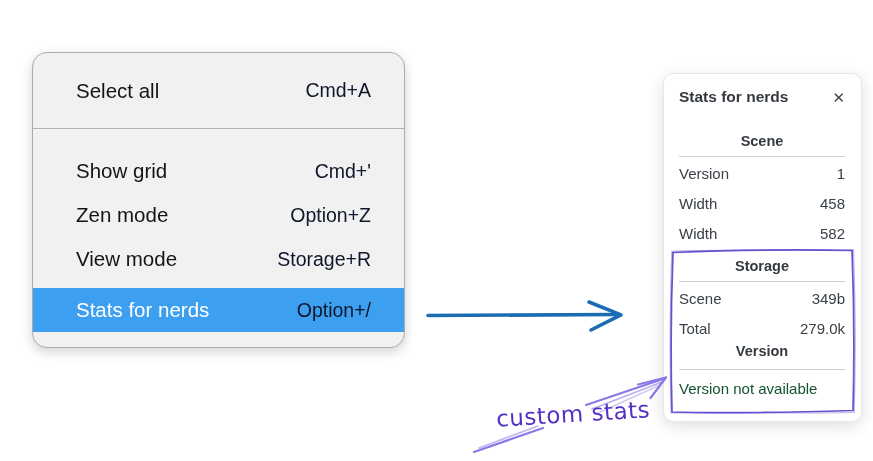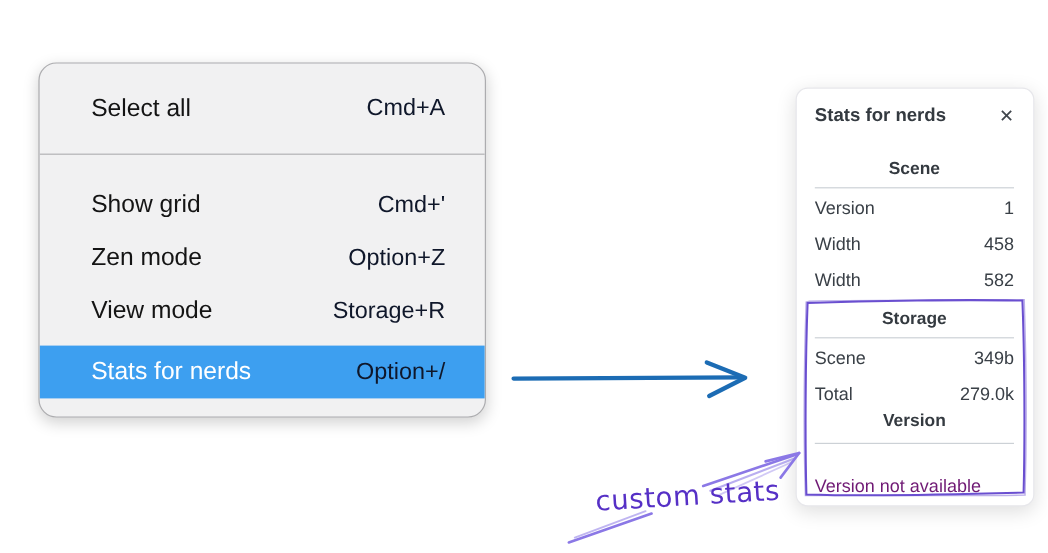--- a/index.html
+++ b/index.html
@@ -39,21 +39,21 @@
   .panel-title { font-weight:bold; font-size:15.5px; color:#343a40; }
   .close-btn { font-size:15px; color:#40464d; cursor:pointer; line-height:1; }
   .sec-heading { text-align:center; font-weight:bold; font-size:14.5px; color:#343a40; }
   .sh-scene { margin-top:26px; }
   .sh-storage { margin-top:10px; }
   .sh-version { margin-top:0; }
   .divider { height:1px; background:#ccd1d6; margin-top:7px; }
   .divider.dv-version { margin-top:10px; }
   .rows { margin-top:1px; }
   .kv { display:flex; justify-content:space-between; align-items:center; height:30px; font-size:15px; color:#3a4047; }
-  .note { margin-top:26px; font-size:15px; color:#701a75; line-height:20px; }
+  .note { margin-top:9px; font-size:15px; color:#14532d; line-height:20px; }
 
   
   .overlay { position:absolute; left:0; top:0; z-index:5; pointer-events:none; }
 
   
   .annotation-text {
     position:absolute; left:496px; top:401px; z-index:6;
     font-family:"DejaVu Sans", sans-serif;
     font-size:23px; color:#5630c6; letter-spacing:.5px;
     transform:rotate(-3.5deg); white-space:nowrap;

